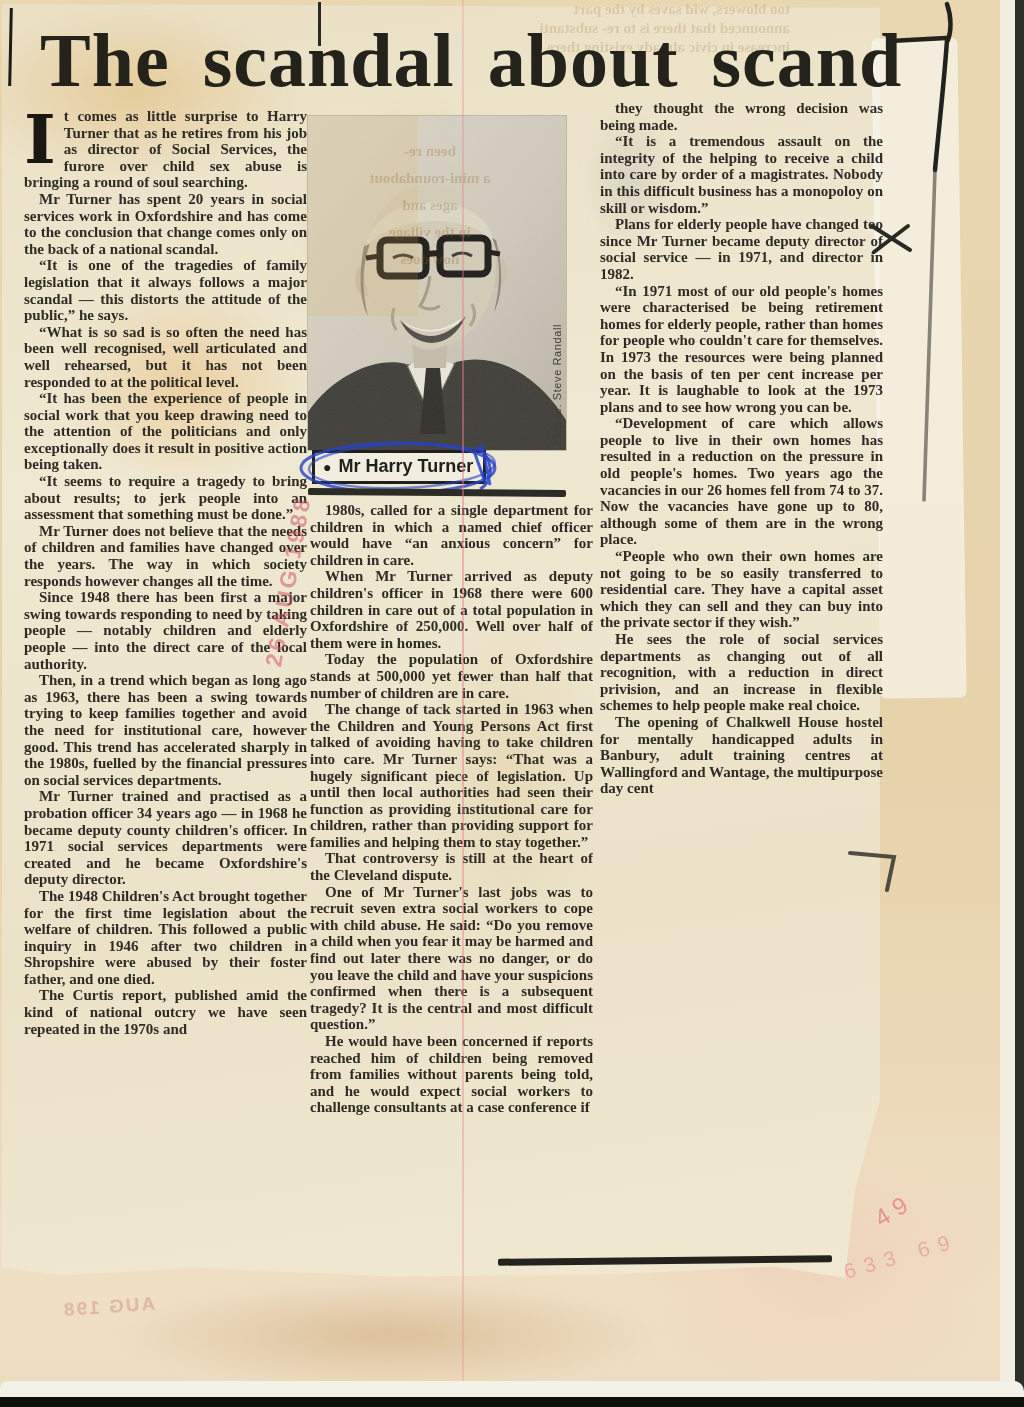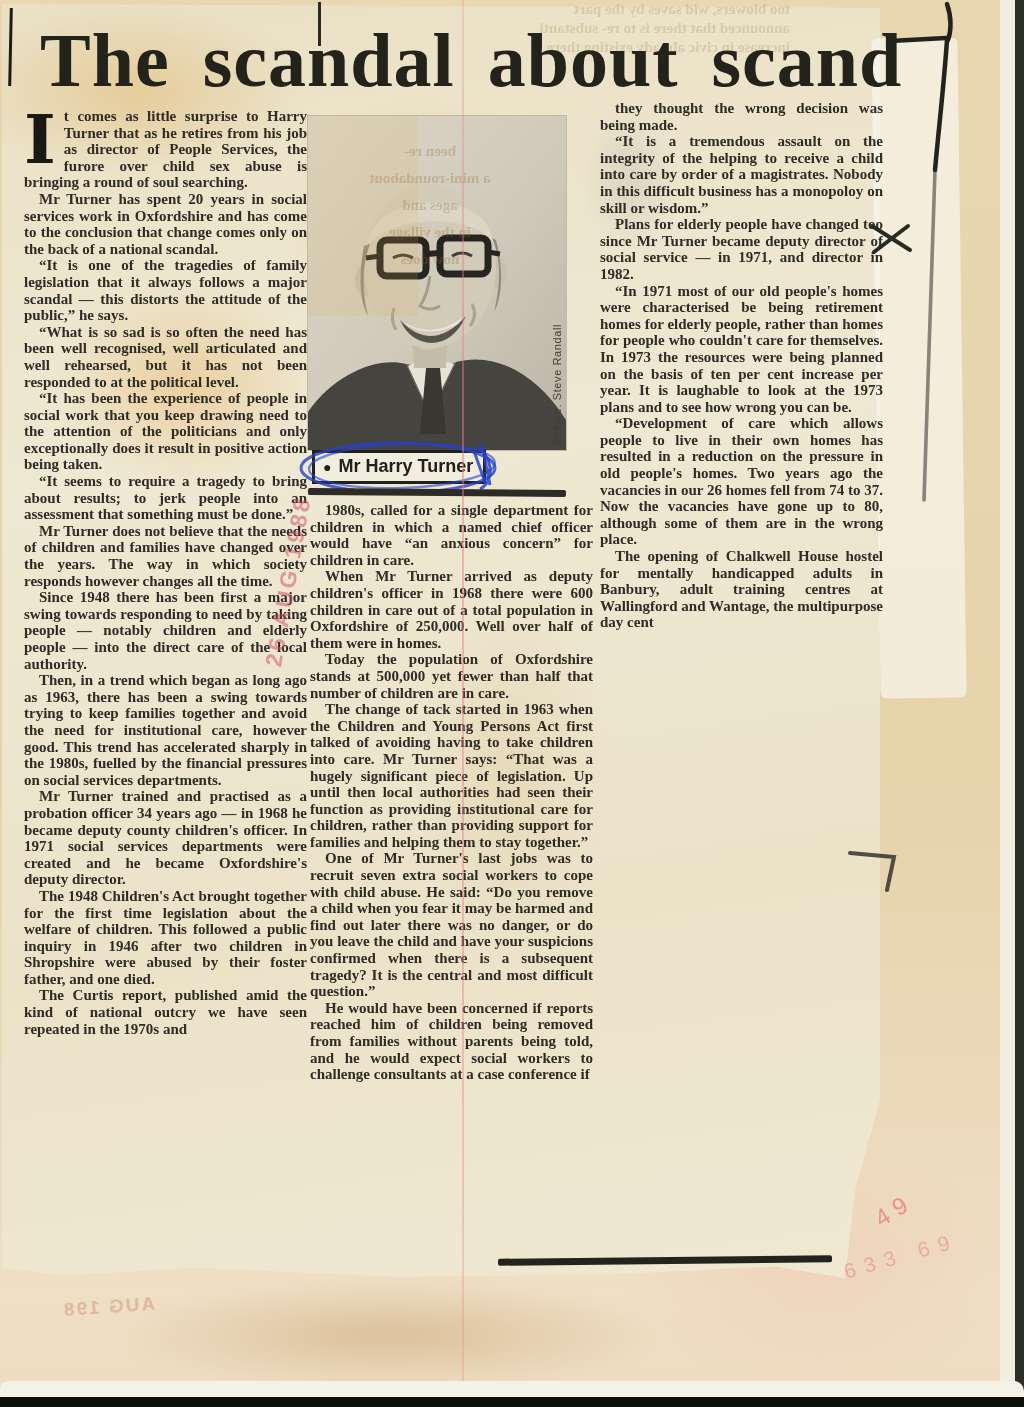--- a/index.html
+++ b/index.html
@@ -165,37 +165,40 @@
   <span>Mr Harry Turner</span>
 </div>
 <svg class="abs" style="left:296px;top:437px;" width="216" height="62">
   <ellipse cx="102" cy="31" rx="97" ry="25" fill="none" stroke="#2742c8" stroke-width="3" opacity=".8"></ellipse>
   <ellipse cx="106" cy="29" rx="93" ry="22" fill="none" stroke="#2742c8" stroke-width="2.4" opacity=".6" transform="rotate(-2 106 29)"></ellipse>
   <path d="M180,10 C196,16 200,44 184,52 M186,8 l8,40 M178,14 l12,34" stroke="#2742c8" stroke-width="3" fill="none" opacity=".85"></path>
 </svg>
 <div class="abs caption-rule"></div>
 
 <div id="col1" class="abs col">
-  <p class="lead"><span class="dropcap">I</span><span>t comes as little surprise to Harry Turner that as he retires from his job as director of People Services, the furore over child sex abuse is bringing a round of soul searching.</span></p>
+  <p class="lead"><span class="dropcap">I</span><span>t comes as little surprise to Harry Turner that as he retires from his job as director of Social Services, the furore over child sex abuse is bringing a round of soul searching.</span></p>
   <span><p>Mr Turner has spent 20 years in social services work in Oxfordshire and has come to the conclusion that change comes only on the back of a national scandal.</p><p>“It is one of the tragedies of family legislation that it always follows a major scandal — this distorts the attitude of the public,” he says.</p><p>“What is so sad is so often the need has been well recognised, well articulated and well rehearsed, but it has not been responded to at the political level.</p><p>“It has been the experience of people in social work that you keep drawing need to the attention of the politicians and only exceptionally does it result in positive action being taken.</p><p>“It seems to require a tragedy to bring about results; to jerk people into an assessment that something must be done.”</p><p>Mr Turner does not believe that the needs of children and families have changed over the years. The way in which society responds however changes all the time.</p><p>Since 1948 there has been first a major swing towards responding to need by taking people — notably children and elderly people — into the direct care of the local authority.</p><p>Then, in a trend which began as long ago as 1963, there has been a swing towards trying to keep families together and avoid the need for institutional care, however good. This trend has accelerated sharply in the 1980s, fuelled by the financial pressures on social services departments.</p><p>Mr Turner trained and practised as a probation officer 34 years ago — in 1968 he became deputy county children's officer. In 1971 social services departments were created and he became Oxfordshire's deputy director.</p><p>The 1948 Children's Act brought together for the first time legislation about the welfare of children. This followed a public inquiry in 1946 after two children in Shropshire were abused by their foster father, and one died.</p><p>The Curtis report, published amid the kind of national outcry we have seen repeated in the 1970s and</p></span>
 </div>
 <div id="col2" class="abs col">
     <p>1980s, called for a single department for children in which a named chief officer would have “an anxious concern” for children in care.</p>
     <p>When Mr Turner arrived as deputy children's officer in 1968 there were 600 children in care out of a total population in Oxfordshire of 250,000. Well over half of them were in homes.</p>
     <p>Today the population of Oxfordshire stands at 500,000 yet fewer than half that number of children are in care.</p>
     <p>The change of tack started in 1963 when the Children and Young Persons Act first talked of avoiding having to take children into care. Mr Turner says: “That was a hugely significant piece of legislation. Up until then local authorities had seen their function as providing institutional care for children, rather than providing support for families and helping them to stay together.”</p>
+    <p>That controversy is still at the heart of the Cleveland dispute.</p>
     <p>One of Mr Turner's last jobs was to recruit seven extra social workers to cope with child abuse. He said: “Do you remove a child when you fear it may be harmed and find out later there was no danger, or do you leave the child and have your suspicions confirmed when there is a subsequent tragedy? It is the central and most difficult question.”</p>
     <p>He would have been concerned if reports reached him of children being removed from families without parents being told, and he would expect social workers to challenge consultants at a case conference if</p>
   </div>
 <div id="col3" class="abs col">
     <p>they thought the wrong decision was being made.</p>
     <p>“It is a tremendous assault on the integrity of the helping to receive a child into care by order of a magistrates. Nobody in this difficult business has a monopoloy on skill or wisdom.”</p>
     <p>Plans for elderly people have changed too since Mr Turner became deputy director of social service — in 1971, and director in 1982.</p>
     <p>“In 1971 most of our old people's homes were characterised be being retirement homes for elderly people, rather than homes for people who couldn't care for themselves. In 1973 the resources were being planned on the basis of ten per cent increase per year. It is laughable to look at the 1973 plans and to see how wrong you can be.</p>
     <p>“Development of care which allows people to live in their own homes has resulted in a reduction on the pressure in old people's homes. Two years ago the vacancies in our 26 homes fell from 74 to 37. Now the vacancies have gone up to 80, although some of them are in the wrong place.</p>
+    <p>“People who own their own homes are not going to be so easily transferred to residential care. They have a capital asset which they can sell and they can buy into the private sector if they wish.”</p>
+    <p>He sees the role of social services departments as changing out of all recognition, with a reduction in direct privision, and an increase in flexible schemes to help people make real choice.</p>
     <p>The opening of Chalkwell House hostel for mentally handicapped adults in Banbury, adult training centres at Wallingford and Wantage, the multipurpose day cent</p>
   </div>
 
 <div class="abs bottom-rule"></div>
 
 <div class="abs crease"></div>
 
 <div class="abs date-stamp">26 AUG 1988</div>
 
 <div class="abs stamp-reversed">AUG 198</div>

